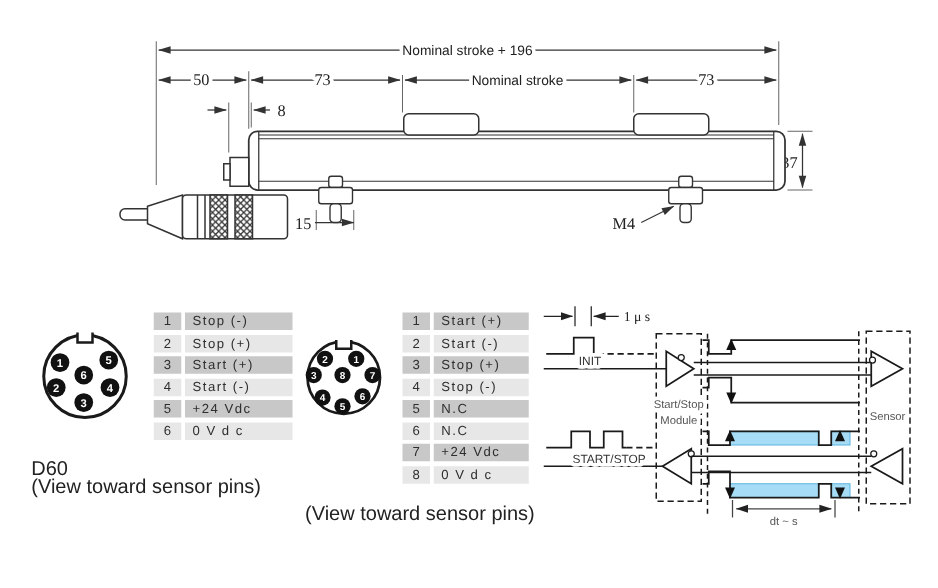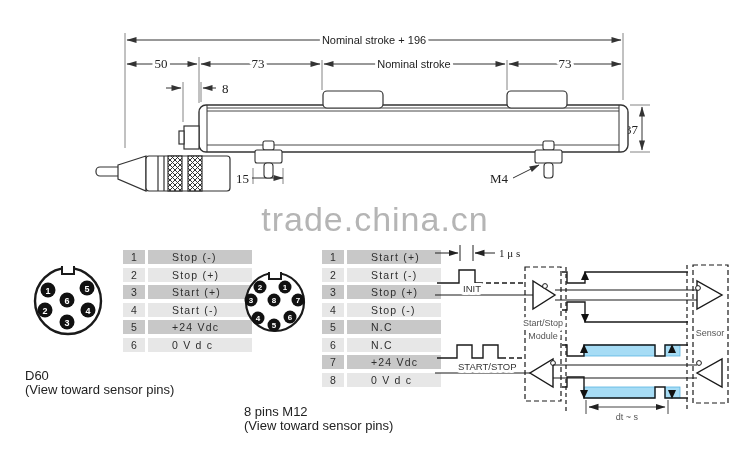--- a/index.html
+++ b/index.html
@@ -15,24 +15,24 @@
   .halo{paint-order:stroke;stroke:#ffffff;stroke-width:6px;stroke-linejoin:round;}
   .pinnum{font-size:9px;font-weight:bold;fill:#ffffff;text-anchor:middle;}
   .tdiag-lbl{font-size:9.5px;fill:#333;}
   .tdiag-gray{font-size:9px;fill:#555;text-anchor:middle;}
   .wm{position:absolute;left:0;top:200px;width:750px;text-align:center;
       font-size:34px;letter-spacing:1px;color:var(--wm);}
   .ptable{position:absolute;font-size:10.5px;color:#2e2e2e;}
   .trow{display:flex;gap:3px;margin-bottom:3.5px;}
   .tnum,.tsig{height:14px;line-height:14px;}
   .tnum{width:22px;text-align:center;}
-  .tsig{padding-left:24px;letter-spacing:1.2px;white-space:nowrap;}
+  .tsig{padding-left:6px;letter-spacing:1.2px;white-space:nowrap;}
   .rd .tnum,.rd .tsig{background:var(--row-dark);}
   .rl .tnum,.rl .tsig{background:var(--row-light);}
-  .conn-label{position:absolute;font-size:13px;line-height:14px;color:#222;}
+  .conn-label{position:absolute;font-size:16px;line-height:14px;color:#222;}
 </style>
 </head>
 <body>
 
 <div id="app">
 
   <svg width="750" height="200" viewBox="0 0 750 200" style="position:absolute;left:0;top:0;">
     <defs>
       <marker id="arr" viewBox="0 0 10 8" refX="9.5" refY="4" markerWidth="11" markerHeight="8" orient="auto-start-reverse">
           <path d="M0,1 L10,4 L0,7 z" fill="#333"></path>
@@ -109,21 +109,20 @@
     <g stroke="#333" stroke-width="1.1" fill="#fff">
       <rect x="263" y="141" width="11" height="9" rx="2"></rect>
       <rect x="255" y="150" width="27" height="13" rx="2"></rect>
       <rect x="264" y="163" width="9" height="15" rx="3"></rect>
       <rect x="543" y="141" width="11" height="9" rx="2"></rect>
       <rect x="535" y="150" width="27" height="13" rx="2"></rect>
       <rect x="544" y="163" width="9" height="15" rx="3"></rect>
     </g>
   </svg>
 
-  <div class="wm">trade.china.cn</div>
 
   <svg width="80" height="80" viewBox="0 0 80 80" style="position:absolute;left:30px;top:262px;">
     <circle cx="38" cy="39" r="33" fill="#fff" stroke="#1a1a1a" stroke-width="2.4"></circle>
     <rect x="32" y="2" width="12" height="9" fill="#fff"></rect>
     <path d="M32,4 L32,12 L44,12 L44,4" fill="none" stroke="#1a1a1a" stroke-width="2"></path>
     <g>
       <circle cx="18" cy="28" r="7.5" fill="#111"></circle>
         <text class="pinnum" x="18" y="31.5">1</text>
       <circle cx="15" cy="48" r="7.5" fill="#111"></circle>
         <text class="pinnum" x="15" y="51.5">2</text>
@@ -223,21 +222,20 @@
         <div class="tnum">7</div>
         <div class="tsig" style="width:70px">+24 Vdc</div>
       </div>
     <div class="trow rl">
         <div class="tnum">8</div>
         <div class="tsig" style="width:70px">0 V d c</div>
       </div>
   </div>
 
   <div class="conn-label" style="left:244px;top:405px;">
-    <div>8 pins M12</div>
     <div>(View toward sensor pins)</div>
   </div>
 
   <svg width="322" height="214" viewBox="0 0 322 214" style="position:absolute;left:428px;top:238px;">
     <defs>
       <marker id="arrT" viewBox="0 0 10 8" refX="9.5" refY="4" markerWidth="10" markerHeight="8" orient="auto-start-reverse">
           <path d="M0,0.8 L10,4 L0,7.2 z" fill="#222"></path>
         </marker>
     </defs>
 

